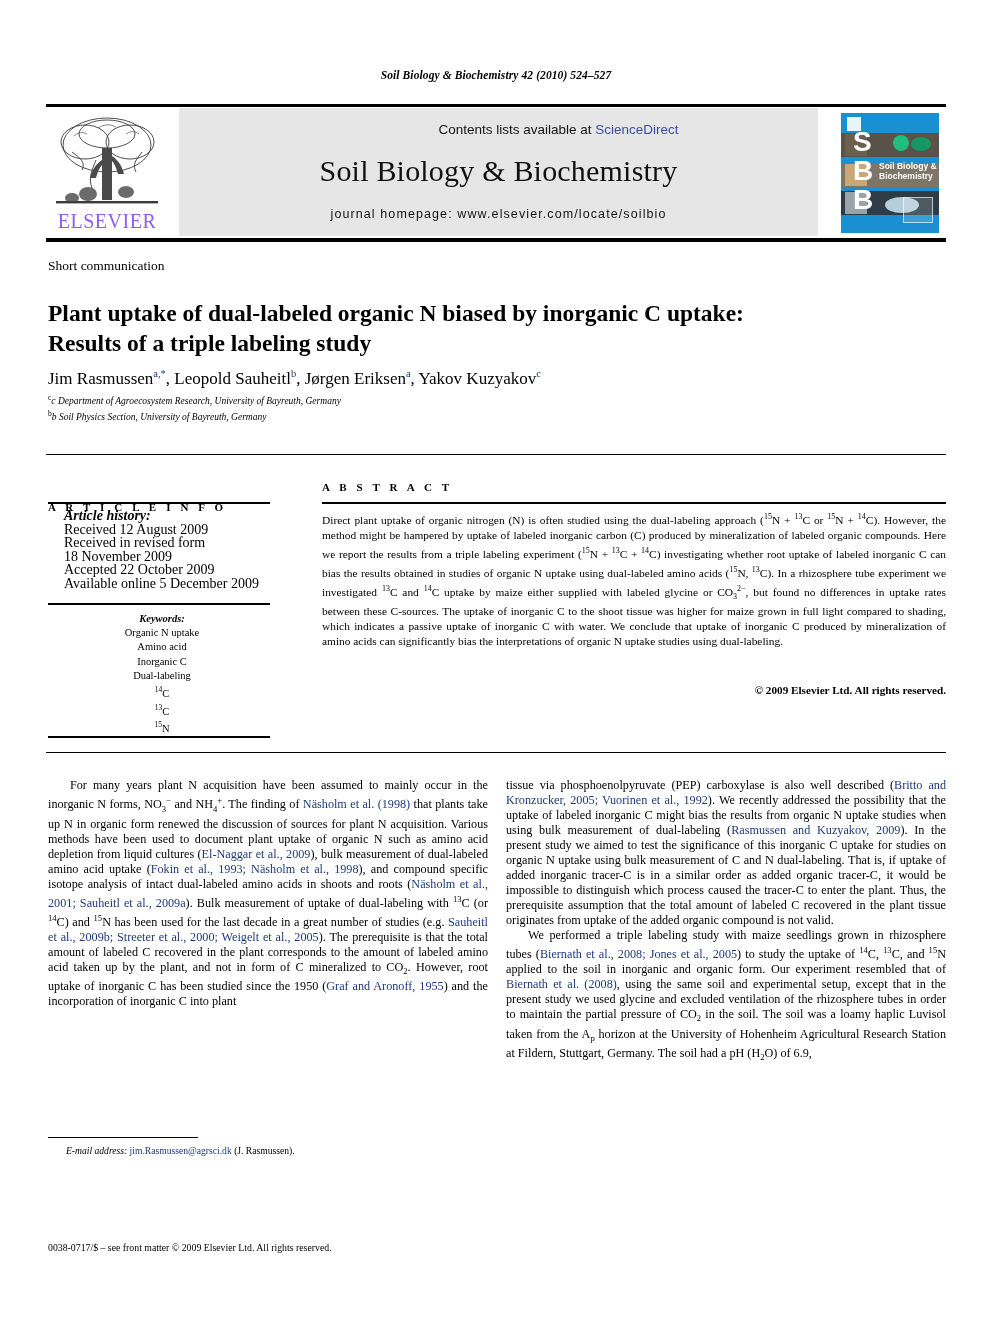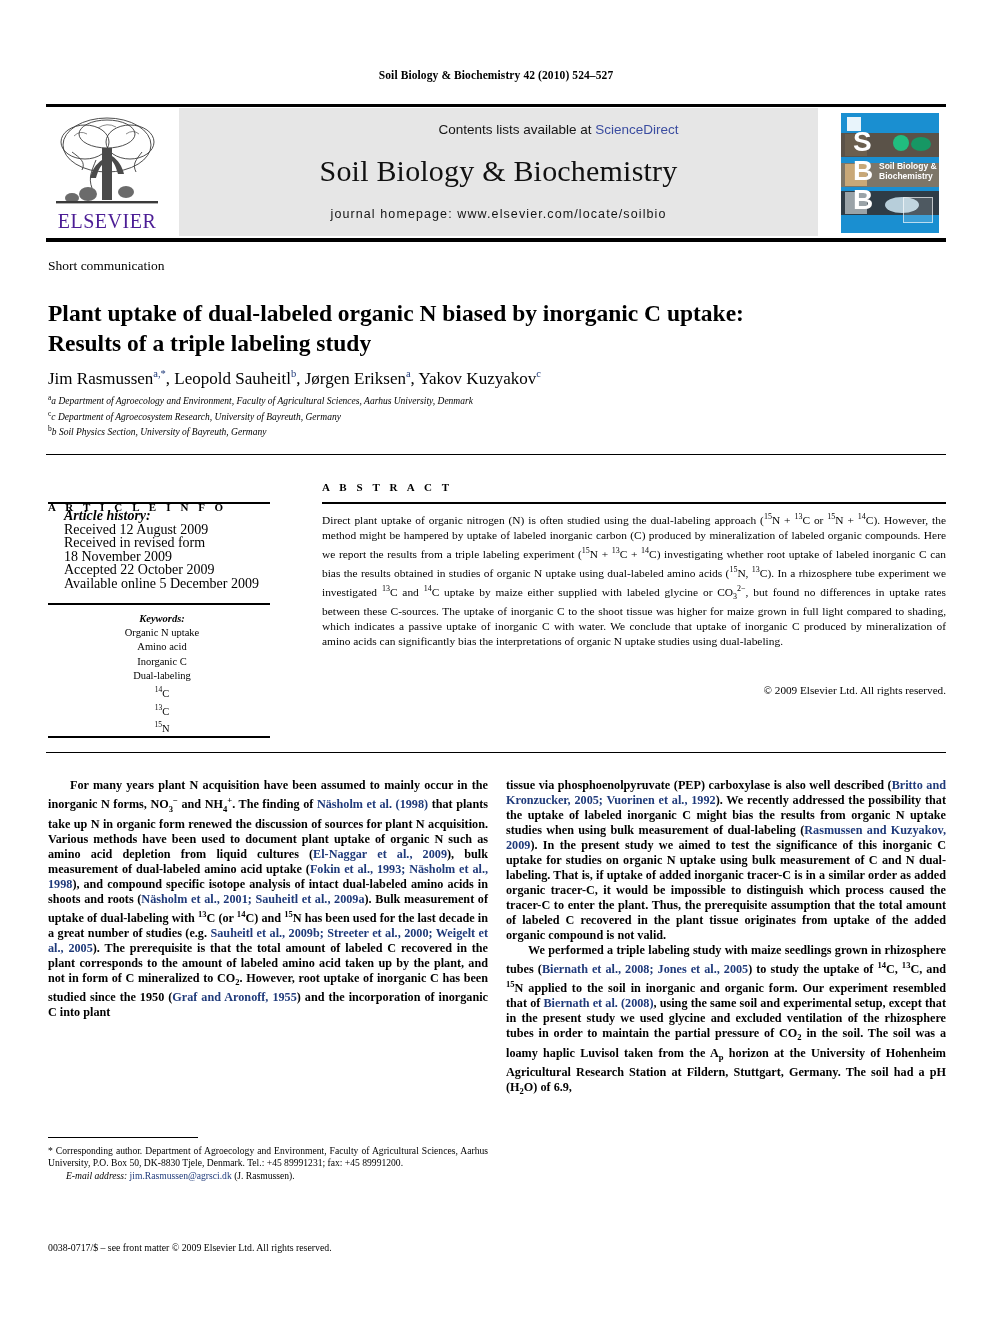--- a/index.html
+++ b/index.html
@@ -24,20 +24,21 @@
 
   
   .running-head {
     position: absolute;
     left: 0; top: 69px;
     width: 992px;
     text-align: center;
     font-size: 11.5px;
     font-weight: bold;
     letter-spacing: .1px;
+    font-style: italic;
   }
 
   
   .rule-thick-top {
     position: absolute;
     left: 46px; top: 104px;
     width: 900px;
     height: 3px;
     background: #000;
   }
@@ -66,21 +67,21 @@
     position: absolute;
     left: 6px; top: 4px;
     width: 110px;
     height: 96px;
   }
   .elsevier-logo .wordmark {
     position: absolute;
     left: 0; bottom: 4px;
     width: 122px;
     text-align: center;
-    color: #4c1d95;
+    color: #8b5cf6;
     font-family: "Liberation Serif", serif;
     font-size: 20px;
     letter-spacing: .5px;
     line-height: 22px;
   }
   .contents-box {
     position: absolute;
     left: 133px; top: 0;
     width: 639px;
     height: 128px;
@@ -276,41 +277,40 @@
     line-height: 15.1px;
     text-align: justify;
   }
   .abstract-body sup, .abstract-body sub { font-size: 8px; }
   .copyright {
     position: absolute;
     left: 322px; top: 684px;
     width: 624px;
     text-align: right;
     font-size: 11.2px;
-    font-weight: normal;
+    font-weight: bold;
   }
 
   .rule-mid-bottom {
     position: absolute;
     left: 46px; top: 752px;
     width: 900px;
     height: 1px;
     background: #000;
   }
 
   
   .col {
     position: absolute;
     top: 778px;
     width: 440px;
     font-size: 12.2px;
     line-height: 15.0px;
     text-align: justify;
     hyphens: manual;
-    font-weight: bold;
   }
   .col.left  { left: 48px; }
   .col.right { left: 506px; }
   .col p { margin: 0; text-indent: 22px; }
   .col p.cont { text-indent: 0; }
   .col a, .col .ref {
     color: #1f3a7a;
     text-decoration: none;
   }
   .col sup, .col sub { font-size: 8.6px; }
@@ -412,21 +412,20 @@
   </div>
   <div class="rule-thick-bottom"></div>
 
   <div class="short-comm">Short communication</div>
   <h1 class="article-title">
     <span>Plant uptake of dual-labeled organic N biased by inorganic C uptake:</span><br>
     <span>Results of a triple labeling study</span>
   </h1>
   <div class="authors">Jim Rasmussen<sup>a,*</sup>, Leopold Sauheitl<sup>b</sup>, Jørgen Eriksen<sup>a</sup>, Yakov Kuzyakov<sup>c</sup></div>
   <div class="affils">
-    <div><sup>a</sup><span>a Department of Agroecology and Environment, Faculty of Agricultural Sciences, Aarhus University, Denmark</span></div>
     <div><sup>c</sup><span>c Department of Agroecosystem Research, University of Bayreuth, Germany</span></div>
     <div><sup>b</sup><span>b Soil Physics Section, University of Bayreuth, Germany</span></div>
   </div>
 
   <div class="rule-mid-top"></div>
   <div class="sec-head info">A R T I C L E   I N F O</div>
   <div class="sec-head abstract">A B S T R A C T</div>
 
   <div class="info-rule-1"></div>
   <div class="info-rule-2"></div>
@@ -461,20 +460,19 @@
   <div class="col left">
       <p>For many years plant N acquisition have been assumed to mainly occur in the inorganic N forms, NO<sub>3</sub><sup>−</sup> and NH<sub>4</sub><sup>+</sup>. The finding of <span class="ref">Näsholm et al. (1998)</span> that plants take up N in organic form renewed the discussion of sources for plant N acquisition. Various methods have been used to document plant uptake of organic N such as amino acid depletion from liquid cultures (<span class="ref">El-Naggar et al., 2009</span>), bulk measurement of dual-labeled amino acid uptake (<span class="ref">Fokin et al., 1993; Näsholm et al., 1998</span>), and compound specific isotope analysis of intact dual-labeled amino acids in shoots and roots (<span class="ref">Näsholm et al., 2001; Sauheitl et al., 2009a</span>). Bulk measurement of uptake of dual-labeling with <sup>13</sup>C (or <sup>14</sup>C) and <sup>15</sup>N has been used for the last decade in a great number of studies (e.g. <span class="ref">Sauheitl et al., 2009b; Streeter et al., 2000; Weigelt et al., 2005</span>). The prerequisite is that the total amount of labeled C recovered in the plant corresponds to the amount of labeled amino acid taken up by the plant, and not in form of C mineralized to CO<sub>2</sub>. However, root uptake of inorganic C has been studied since the 1950 (<span class="ref">Graf and Aronoff, 1955</span>) and the incorporation of inorganic C into plant</p>
     </div>
   <div class="col right">
       <p class="cont">tissue via phosphoenolpyruvate (PEP) carboxylase is also well described (<span class="ref">Britto and Kronzucker, 2005; Vuorinen et al., 1992</span>). We recently addressed the possibility that the uptake of labeled inorganic C might bias the results from organic N uptake studies when using bulk measurement of dual-labeling (<span class="ref">Rasmussen and Kuzyakov, 2009</span>). In the present study we aimed to test the significance of this inorganic C uptake for studies on organic N uptake using bulk measurement of C and N dual-labeling. That is, if uptake of added inorganic tracer-C is in a similar order as added organic tracer-C, it would be impossible to distinguish which process caused the tracer-C to enter the plant. Thus, the prerequisite assumption that the total amount of labeled C recovered in the plant tissue originates from uptake of the added organic compound is not valid.</p>
       <p>We performed a triple labeling study with maize seedlings grown in rhizosphere tubes (<span class="ref">Biernath et al., 2008; Jones et al., 2005</span>) to study the uptake of <sup>14</sup>C, <sup>13</sup>C, and <sup>15</sup>N applied to the soil in inorganic and organic form. Our experiment resembled that of <span class="ref">Biernath et al. (2008)</span>, using the same soil and experimental setup, except that in the present study we used glycine and excluded ventilation of the rhizosphere tubes in order to maintain the partial pressure of CO<sub>2</sub> in the soil. The soil was a loamy haplic Luvisol taken from the A<sub>p</sub> horizon at the University of Hohenheim Agricultural Research Station at Fildern, Stuttgart, Germany. The soil had a pH (H<sub>2</sub>O) of 6.9,</p>
     </div>
 
   <div class="foot-rule"></div>
   <div class="footnote">
-    <div>* Corresponding author. Department of Agroecology and Environment, Faculty of Agricultural Sciences, Aarhus University, P.O. Box 50, DK-8830 Tjele, Denmark. Tel.: +45 89991231; fax: +45 89991200.</div>
     <div style="text-indent:18px"><span class="em">E-mail address:</span> <span class="mail">jim.Rasmussen@agrsci.dk</span> <span>(J. Rasmussen).</span></div>
   </div>
   <div class="issn-block">
     <div>0038-0717/$ – see front matter © 2009 Elsevier Ltd. All rights reserved.</div>
   </div>
 
 </div>
 
 </body></html>

